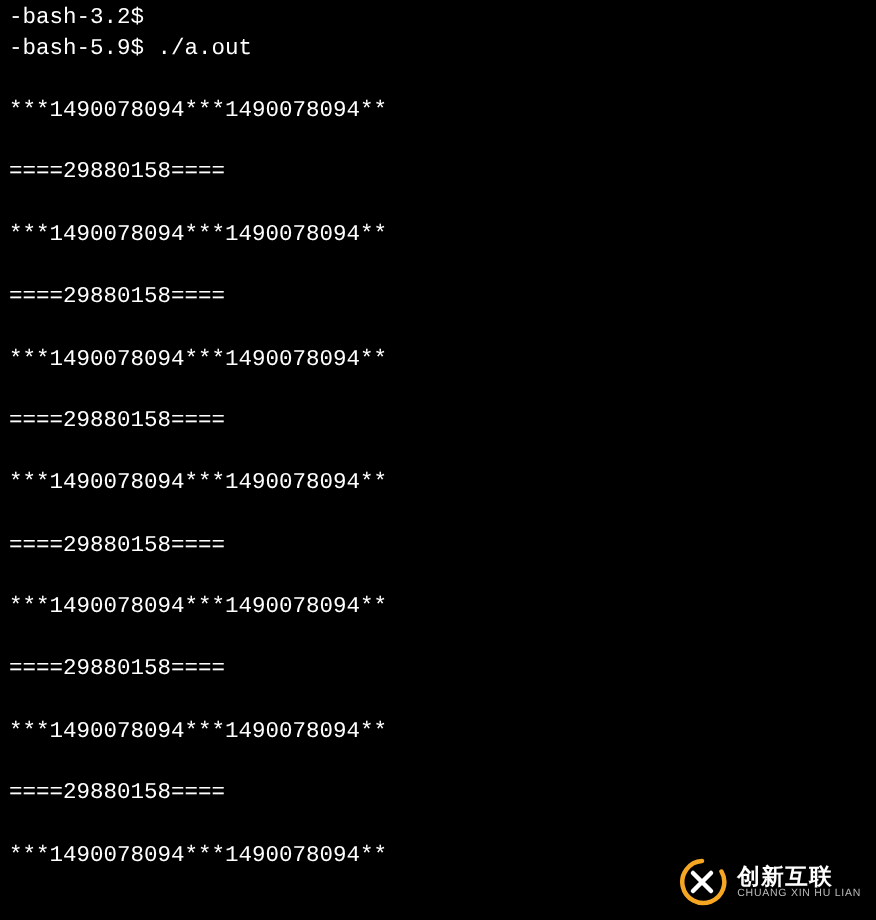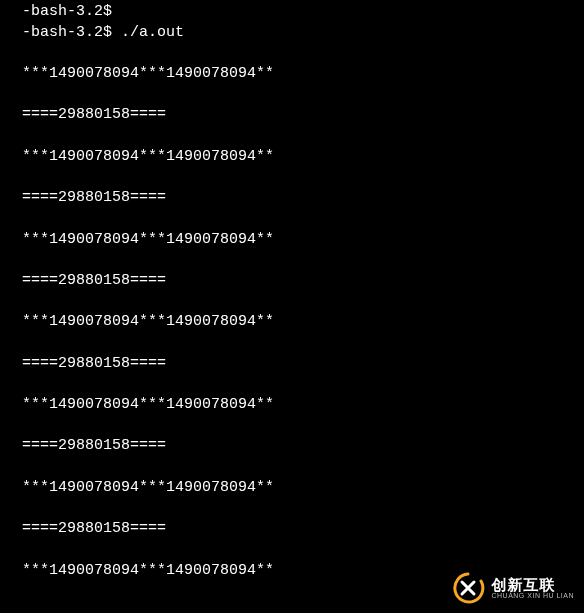--- a/index.html
+++ b/index.html
@@ -15,21 +15,20 @@
       font-family: "Courier New", Courier, monospace;
       font-size: 15px;
       line-height: 1.38;
       overflow: hidden;
       position: relative;
       padding: 2px 6px;
     }
     .line {
       white-space: pre;
       min-height: 1.38em;
-      margin-left: 16px;
     }
     .watermark {
       position: absolute;
       bottom: 8px;
       right: 10px;
       display: flex;
       align-items: center;
       gap: 6px;
     }
     .logo-icon {
@@ -54,21 +53,21 @@
       font-size: 7px;
       color: #bbb;
       letter-spacing: 0.5px;
     }
   </style>
 </head>
 <body>
 
 <div id="term">
     <div class="line">-bash-3.2$</div>
-    <div class="line">-bash-3.2$ ./a.out</div>
+    <div class="line">-bash-5.9$ ./a.out</div>
     <div class="line"></div>
     <div class="line">***1490078094***1490078094**</div>
     <div class="line"></div>
     <div class="line">====29880158====</div>
     <div class="line"></div>
     <div class="line">***1490078094***1490078094**</div>
     <div class="line"></div>
     <div class="line">====29880158====</div>
     <div class="line"></div>
     <div class="line">***1490078094***1490078094**</div>

